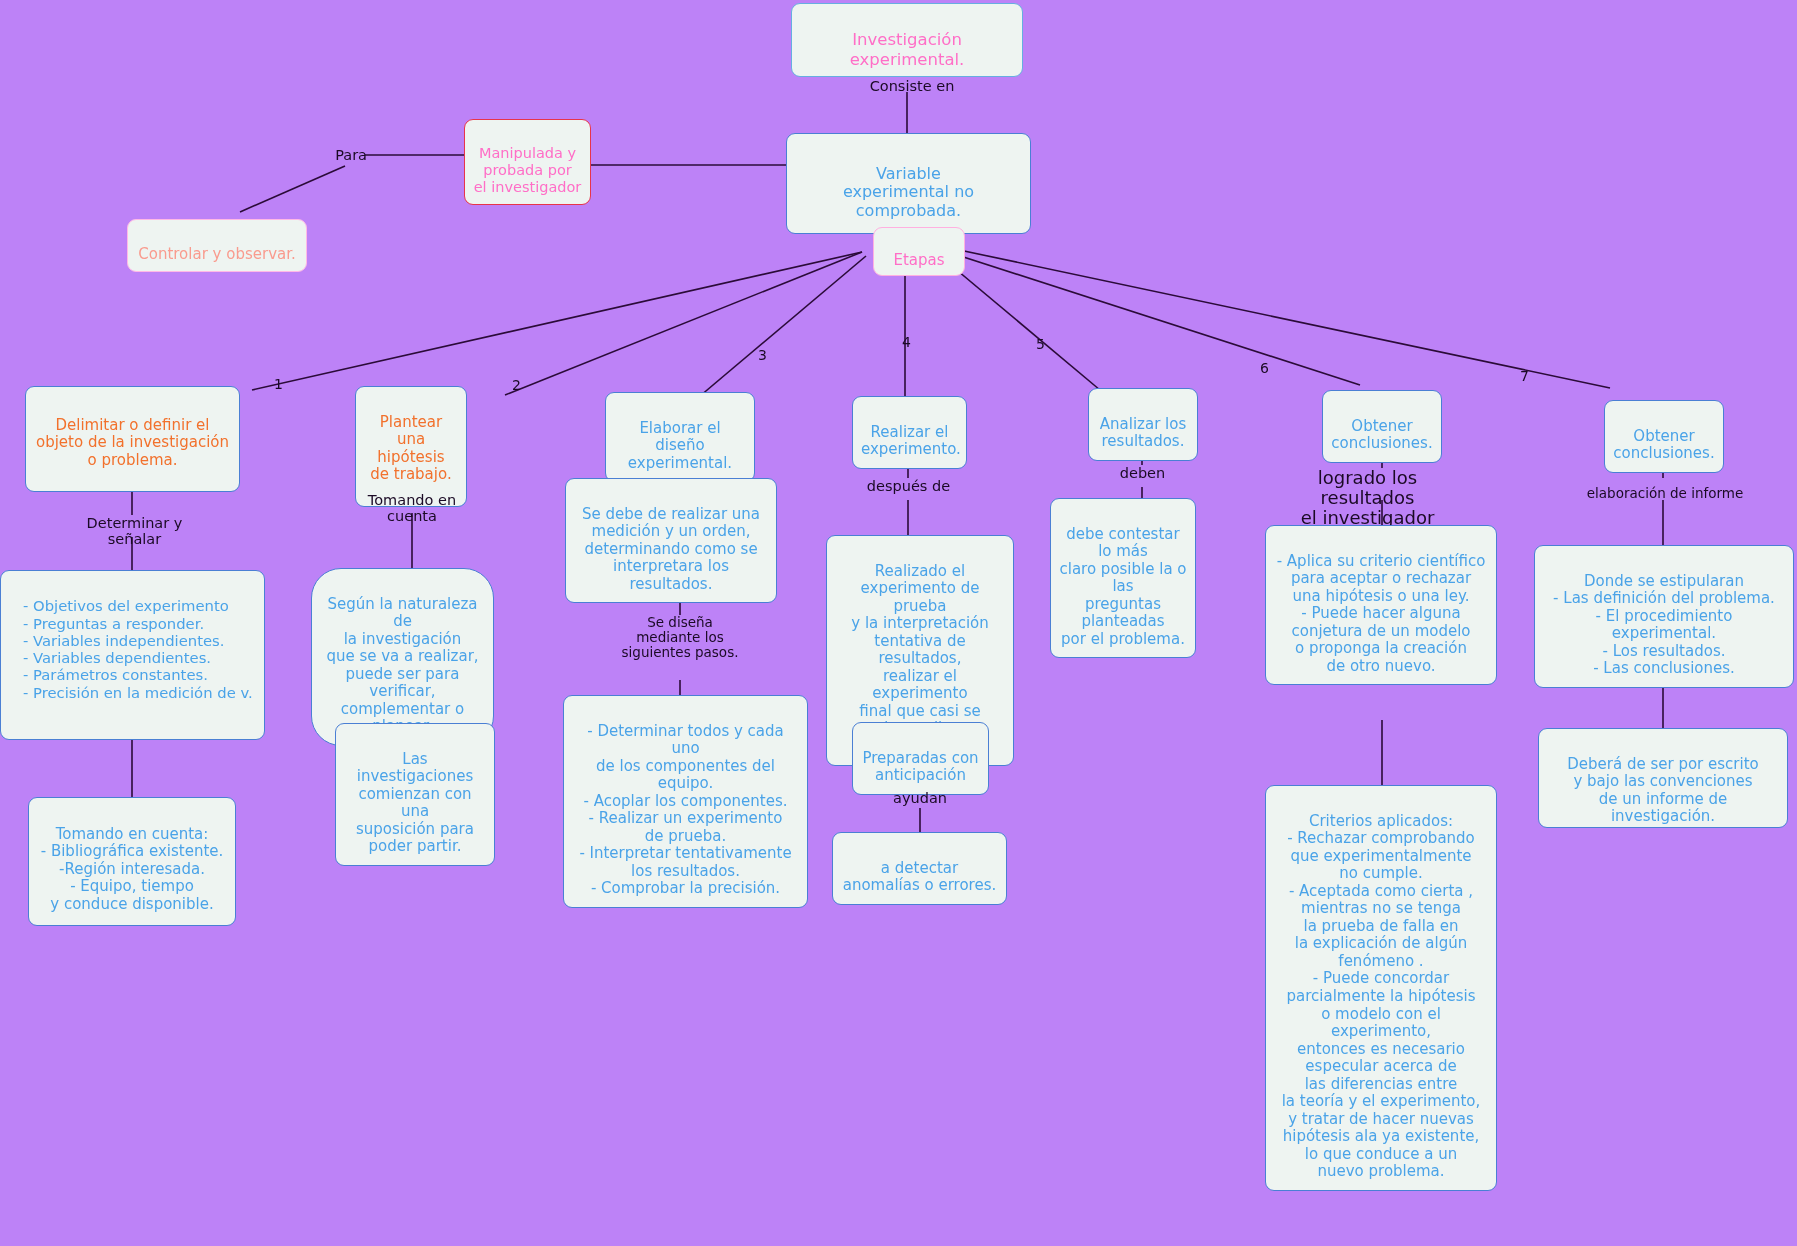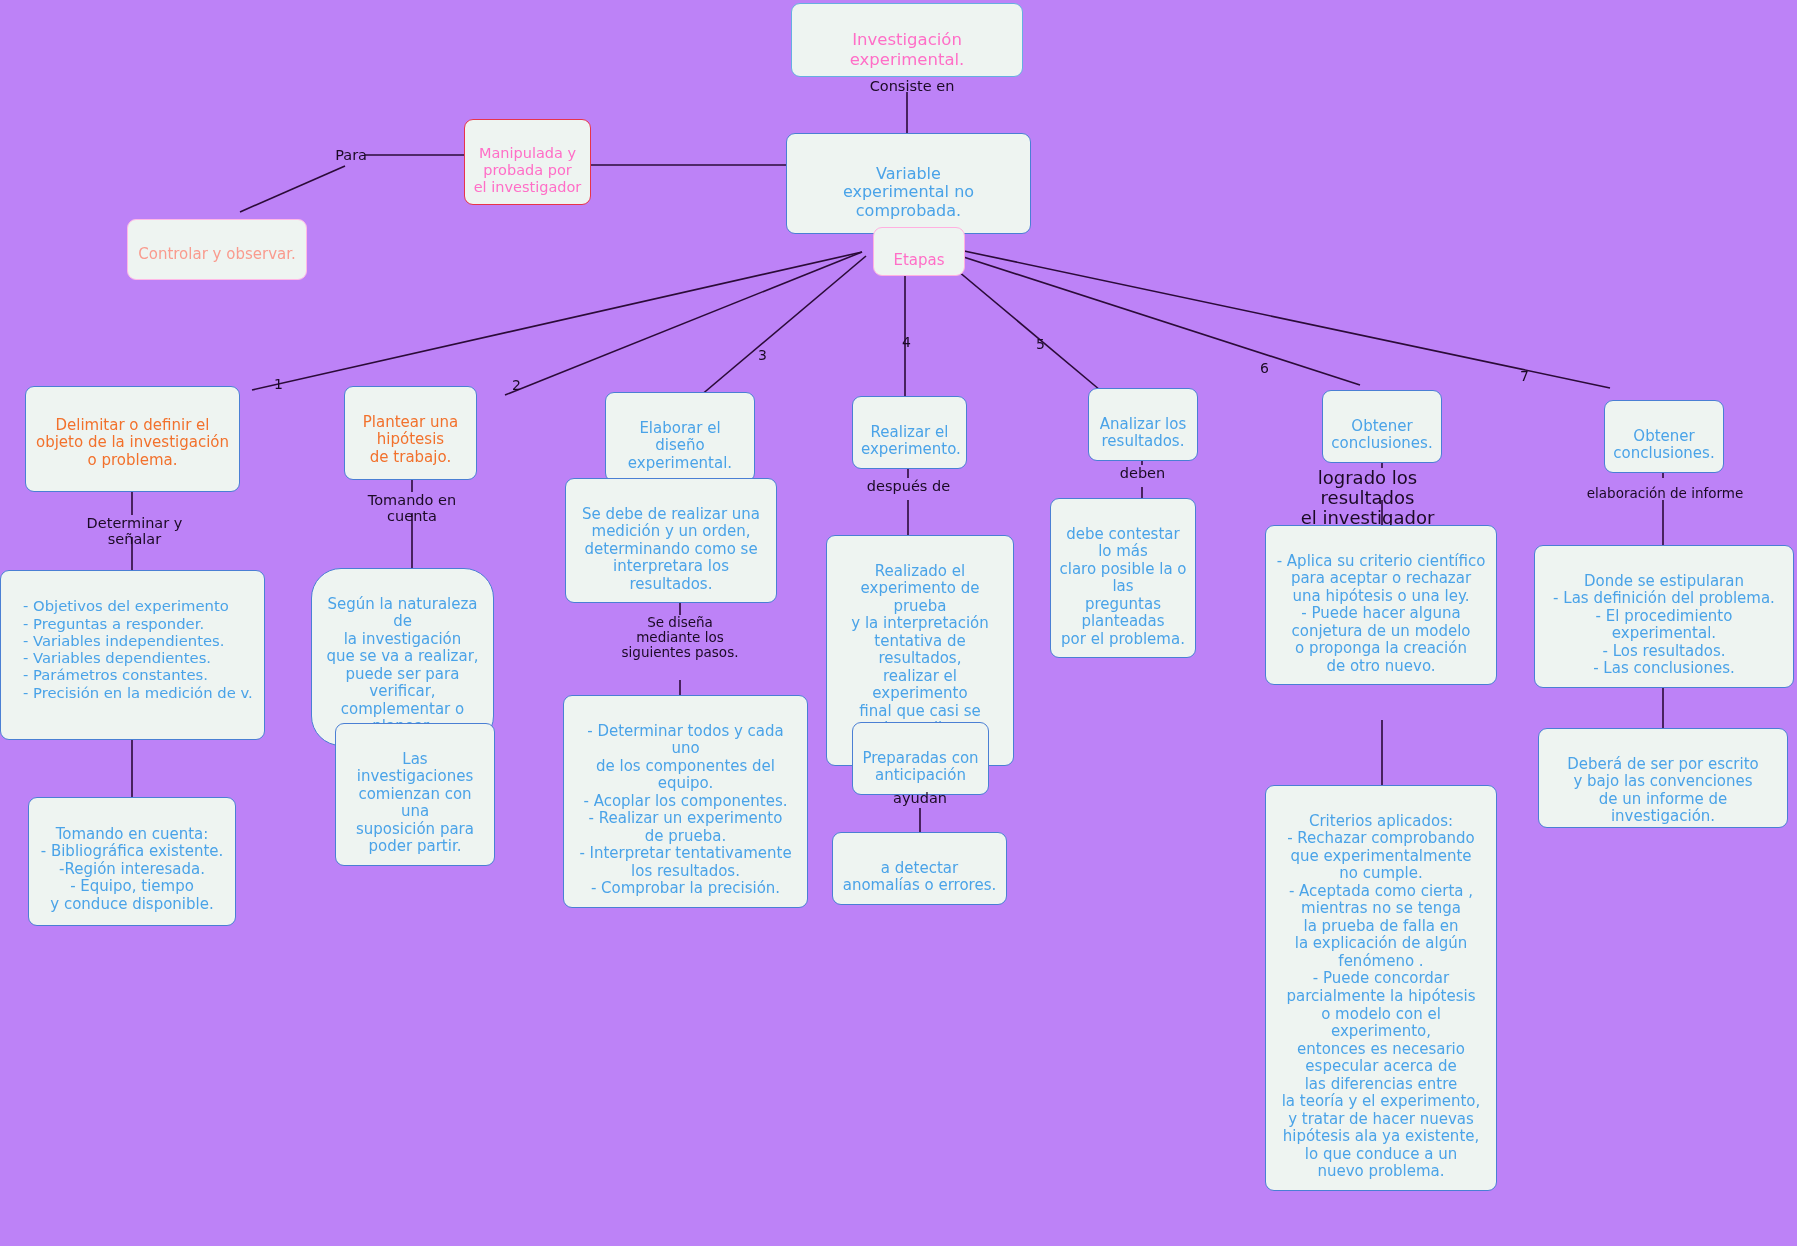--- a/index.html
+++ b/index.html
@@ -117,21 +117,21 @@
   </div>
 
   <div class="node magenta-red" style="left:464px;top:119px;width:127px;font-size:14.5px;padding-top:8px;padding-bottom:8px;">
     <span>Manipulada y
 probada por
 el investigador</span>
   </div>
 
   <span class="linklabel" style="left:327px;top:147px;width:40px;text-align:right;">Para</span>
 
-  <div class="node salmon" style="left:127px;top:219px;width:180px;font-size:15px;padding-top:8px;padding-bottom:16px;">
+  <div class="node salmon" style="left:127px;top:219px;width:180px;font-size:15px;padding-top:8px;padding-bottom:8px;">
     <span>Controlar y observar.</span>
   </div>
 
   <div class="node pinkborder" style="left:873px;top:227px;width:92px;font-size:15px;padding-top:6px;padding-bottom:6px;">
     <span>Etapas</span>
   </div>
 
   <span class="numlabel" style="left:274px;top:376px;">1</span>
   <span class="numlabel" style="left:512px;top:377px;">2</span>
   <span class="numlabel" style="left:758px;top:347px;">3</span>
@@ -158,21 +158,21 @@
   </div>
 
   <div class="node blue" style="left:28px;top:797px;width:208px;font-size:15px;padding-top:10px;padding-bottom:12px;">
     <span>Tomando en cuenta:
 - Bibliográfica existente.
 -Región interesada.
 - Equipo, tiempo
 y conduce disponible.</span>
   </div>
 
-  <div class="node orange" style="left:344px;top:386px;width:133px;font-size:15px;padding-top:9px;padding-bottom:13px;">
+  <div class="node orange" style="left:355px;top:386px;width:112px;font-size:15px;padding-top:9px;padding-bottom:22px;">
     <span>Plantear una
 hipótesis
 de trabajo.</span>
   </div>
 
   <span class="linklabel" style="left:347px;top:492px;width:130px;">Tomando en cuenta</span>
 
   <div class="node blue" style="left:311px;top:568px;width:183px;font-size:15px;padding-top:9px;padding-bottom:9px;border-radius:30px;">
     <span>Según la naturaleza de
 la investigación

